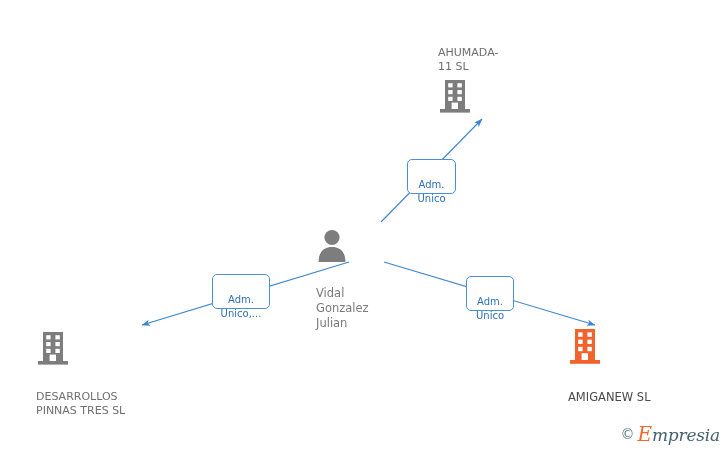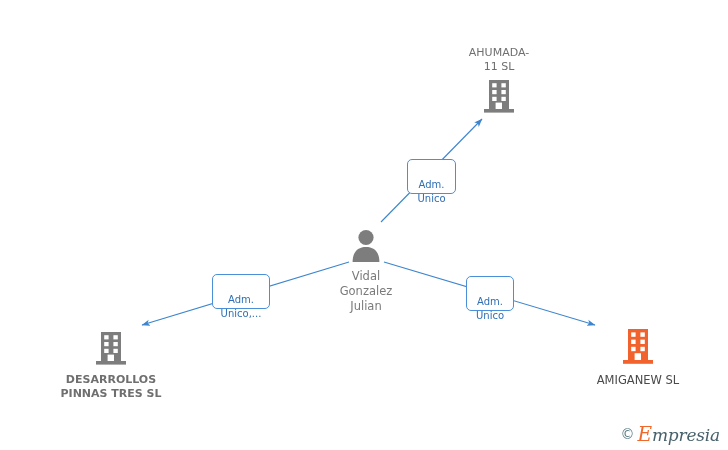--- a/index.html
+++ b/index.html
@@ -6,24 +6,24 @@
   body{
     width:728px;height:450px;
     background:#ffffff;
     font-family:"DejaVu Sans","Liberation Sans",sans-serif;
     overflow:hidden;position:relative;
   }
   #canvas{position:absolute;left:0;top:0;width:728px;height:450px;}
   svg.edges{position:absolute;left:0;top:0;width:728px;height:450px;}
 
   
-  .node{position:absolute;text-align:center;}
+  .node{position:absolute;text-align:left;}
   .node .icon{display:block;margin:0 auto;}
   .node .caption{
-    display:block;margin-top:3px;
+    display:block;margin-top:20px;
     font-size:11px;line-height:14px;
     color:#6f6f6f;white-space:pre-line;letter-spacing:0px;
   }
   .node.focus .caption{color:#4a4a4a;font-weight:normal;}
   .node.person .caption{color:#7a7a7a;font-size:11.5px;line-height:15px;}
 
   
   .edge-label{
     position:absolute;
     border:1px solid #4a90d9;
@@ -95,21 +95,21 @@
         <rect x="19.4" y="5.2" width="4.4" height="4.2" fill="#ffffff"></rect>
         <rect x="10.2" y="12.0" width="4.4" height="4.2" fill="#ffffff"></rect>
         <rect x="19.4" y="12.0" width="4.4" height="4.2" fill="#ffffff"></rect>
         <rect x="10.2" y="18.8" width="4.4" height="4.2" fill="#ffffff"></rect>
         <rect x="19.4" y="18.8" width="4.4" height="4.2" fill="#ffffff"></rect>
         <rect x="13.6" y="24.6" width="6.4" height="6.4" fill="#ffffff"></rect>
       </svg>
     </span>
   </div>
 
-  <div class="node" style="left:36px;top:330px;width:150px;font-weight:bold;">
+  <div class="node" style="left:36px;top:330px;width:150px;">
     <span class="icon">
       <svg width="34" height="36" viewBox="0 0 34 36">
         <rect x="7" y="2" width="20" height="29" fill="#7d7d7d"></rect>
         <rect x="2" y="31" width="30" height="3.6" fill="#7d7d7d"></rect>
         <rect x="10.2" y="5.2" width="4.4" height="4.2" fill="#ffffff"></rect>
         <rect x="19.4" y="5.2" width="4.4" height="4.2" fill="#ffffff"></rect>
         <rect x="10.2" y="12.0" width="4.4" height="4.2" fill="#ffffff"></rect>
         <rect x="19.4" y="12.0" width="4.4" height="4.2" fill="#ffffff"></rect>
         <rect x="10.2" y="18.8" width="4.4" height="4.2" fill="#ffffff"></rect>
         <rect x="19.4" y="18.8" width="4.4" height="4.2" fill="#ffffff"></rect>

